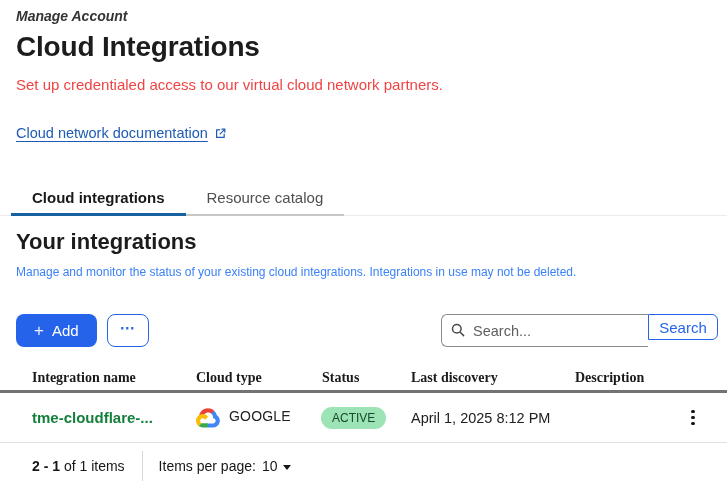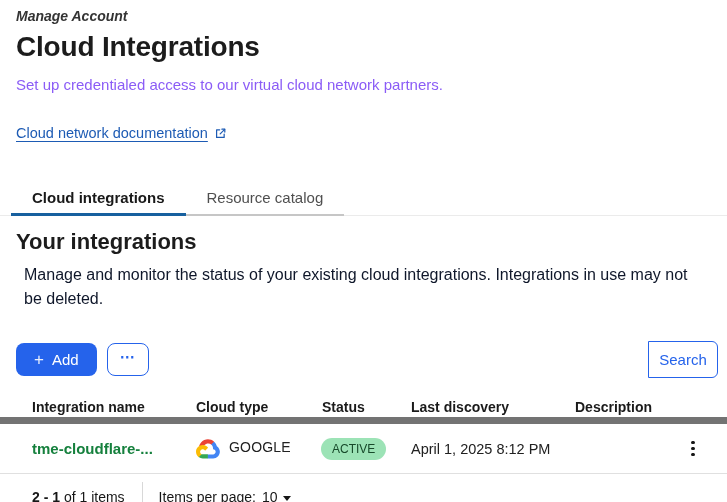--- a/index.html
+++ b/index.html
@@ -9,21 +9,21 @@
     background: #ffffff;
     color: #161616;
     font-family: "Liberation Sans", sans-serif;
     overflow: hidden;
   }
 
   
   .header { padding: 8px 16px 0 16px; }
   .eyebrow { font-size: 14px; font-weight: 700; color: #343434; margin: 0 0 7px 0; font-style: italic; }
   .page-title { font-size: 28px; font-weight: 700; color: #1c1c1c; letter-spacing: -0.2px; margin: 0 0 13px 0; }
-  .subtitle { font-size: 15px; color: #8b5cf6; margin: 8px 0 20px 0; }
+  .subtitle { font-size: 15px; color: #ef4444; margin: 8px 0 20px 0; }
   .doclink {
     display: inline-flex; align-items: center; gap: 6px;
     font-size: 14.5px; color: #1d5bb4;
     text-decoration: underline; text-underline-offset: 3px;
     cursor: pointer;
     margin-top: 12px;
   }
   .doclink svg { flex: 0 0 auto; }
 
   
@@ -35,21 +35,21 @@
   .tab {
     height: 37px; display: flex; align-items: center; justify-content: center;
     padding: 0 21px; font-size: 15px; cursor: pointer; position: relative; z-index: 1;
   }
   .tab.active { font-weight: 700; color: #191919; box-shadow: inset 0 -3px 0 #17609f; }
   .tab.inactive { color: #4f4f4f; box-shadow: inset 0 -2px 0 #c6c6c6; }
 
   
   .section { padding: 13px 16px 0 16px; }
   .section-title { font-size: 22px; font-weight: 700; color: #1c1c1c; margin: 0 0 5px 0; }
-  .section-desc { font-size: 16px; line-height: 24px; color: #0f172a; margin: 8px; max-width: 700px; }
+  .section-desc { font-size: 12px; line-height: 24px; color: #3b82f6; margin: 0; max-width: 700px; }
 
   
   .toolbar {
     margin-top: 30px;
     display: flex; align-items: center; justify-content: space-between;
     padding: 0 9px 0 16px;
   }
   .toolbar-left { display: flex; align-items: center; gap: 10px; }
   .btn-add {
     display: inline-flex; align-items: center; justify-content: center; gap: 8px;
@@ -74,35 +74,35 @@
     width: 207px; height: 33px;
     border: 1px solid #8d8d8d; border-right: none;
     border-radius: 6px 0 0 6px;
     padding: 0 8px 0 31px;
     font-size: 14.5px; font-family: inherit; color: #161616;
     outline: none;
   }
   .search-box input::placeholder { color: #5f5f5f; }
   .search-box .mag { position: absolute; left: 9px; top: 8px; }
   .btn-search {
-    height: 37px; width: 70px;
+    height: 26px; width: 70px;
     background: #ffffff; color: #2563eb;
     border: 1.5px solid #2563eb; border-radius: 0 6px 6px 0;
     font-size: 15px; font-family: inherit; cursor: pointer;
   }
 
   
   .table { margin-top: 18px; }
   .thead, .trow {
     display: grid;
     grid-template-columns: 164px 126px 89px 164px 1fr 36px;
     padding: 0 16px;
     align-items: center;
   }
-  .thead { height: 28px; border-bottom: 7px solid #737373; }
+  .thead { height: 28px; border-bottom: 3px solid #737373; font-family: Liberation Serif, serif; }
   .th { font-size: 14px; font-weight: 700; color: #1a1a1a; padding-left: 16px; }
   .trow { height: 50px; border-bottom: 1px solid #e0e0e0; }
   .td { padding-left: 16px; font-size: 14.5px; color: #212121; }
   .cell-link { font-size: 15px; font-weight: 700; color: #15803d; cursor: pointer; text-decoration: none; }
   .cell-cloud { display: flex; align-items: flex-start; gap: 9px; }
   .cloud-label { font-size: 14px; color: #212121; letter-spacing: 0.2px; }
   .badge {
     display: inline-block;
     background: #9ce3b6; color: #17492a;
     font-size: 12px; font-weight: 500;
@@ -164,20 +164,29 @@
   <div class="toolbar-left">
     <button class="btn-add">
       <span class="plus">+</span>
       <span>Add</span>
     </button>
     <button class="btn-overflow">
       <span>⋯</span>
     </button>
   </div>
   <div class="search-group">
+    <div class="search-box">
+      <span class="mag">
+        <svg width="16" height="16" viewBox="0 0 16 16" fill="none" stroke="#4a4a4a" stroke-width="1.5" stroke-linecap="round">
+          <circle cx="6.8" cy="6.8" r="4.3"></circle>
+          <path d="M10.2 10.2L13.6 13.6"></path>
+        </svg>
+      </span>
+      <input type="text" placeholder="Search..." style="">
+    </div>
     <button class="btn-search">Search</button>
   </div>
 </div>
 
 <div class="table">
   <div class="thead">
     <div class="th">Integration name</div>
     <div class="th">Cloud type</div>
     <div class="th">Status</div>
     <div class="th">Last discovery</div>

